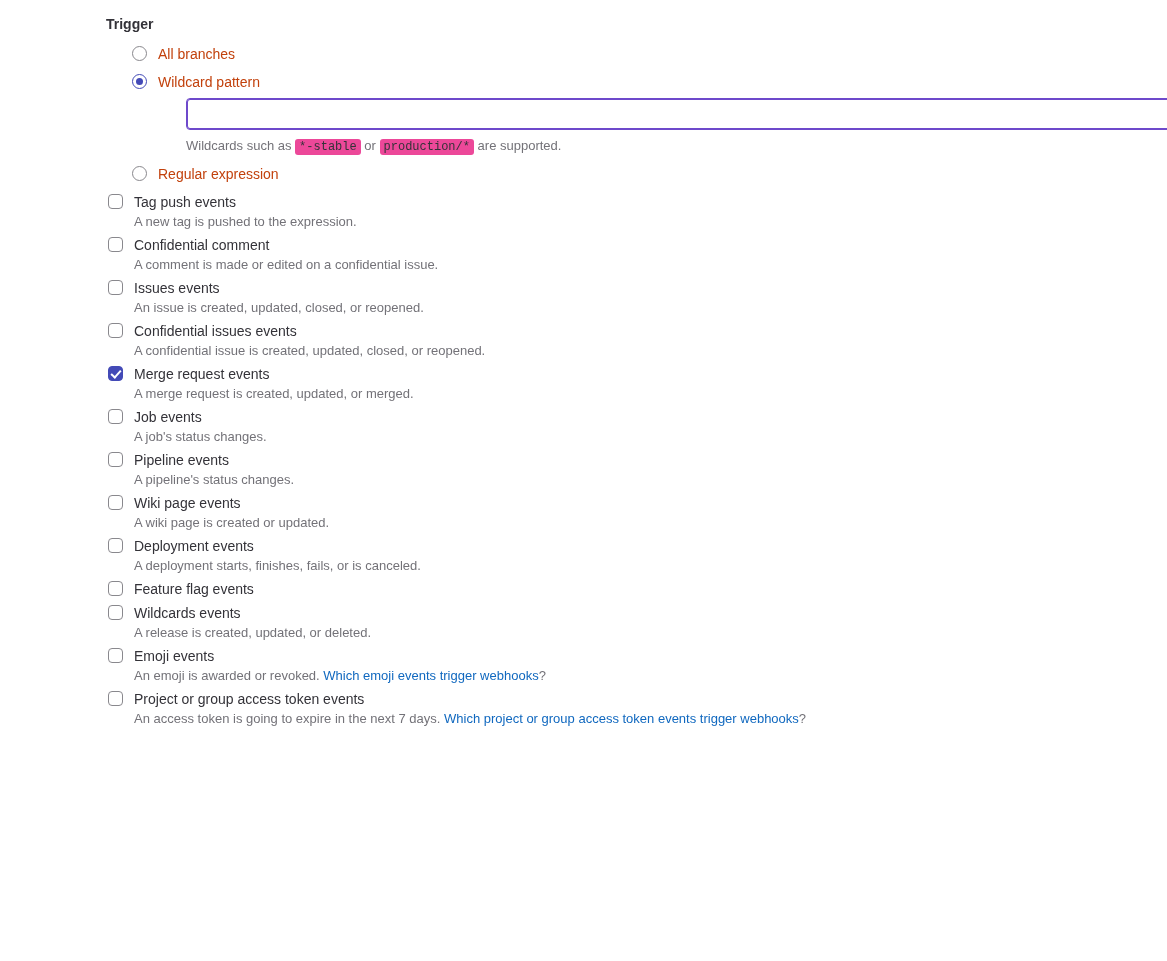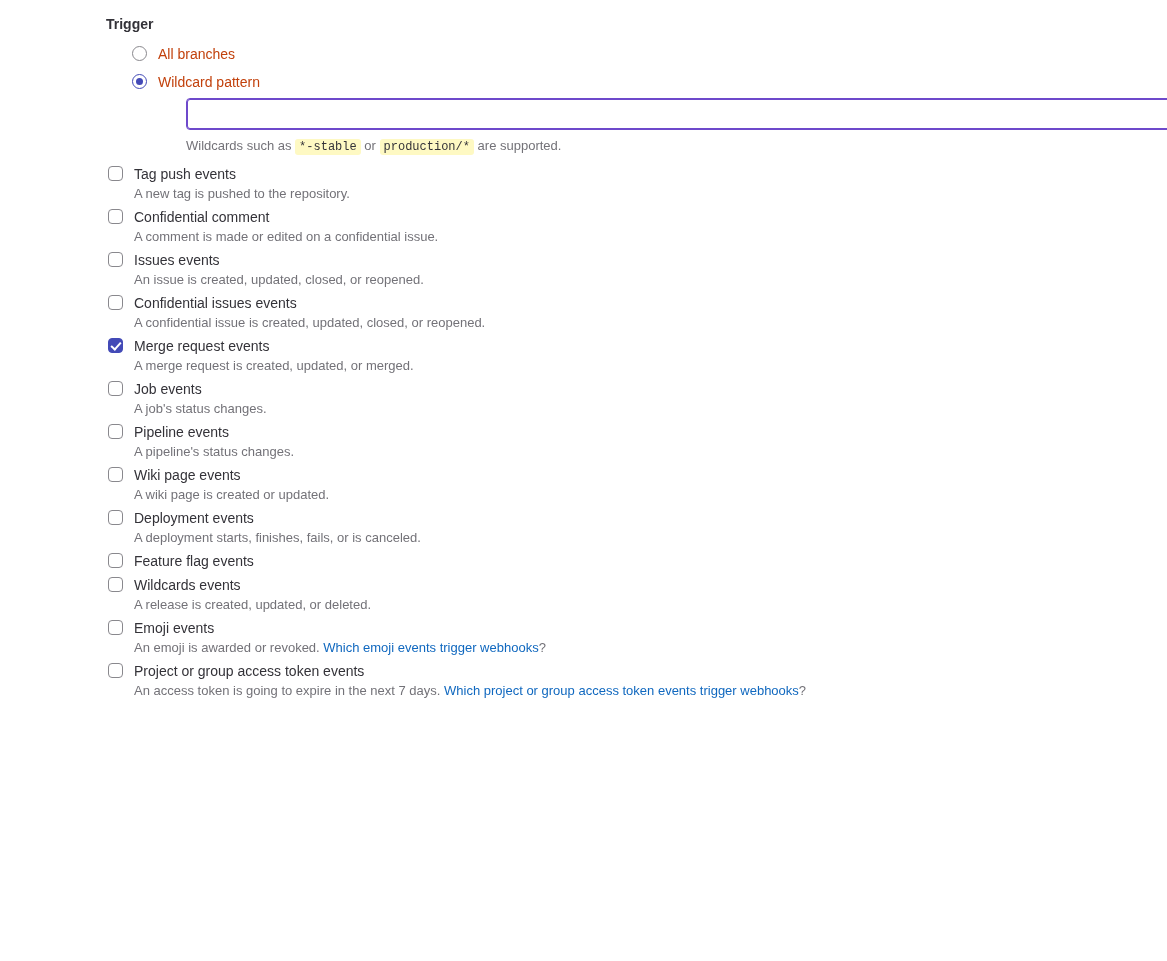--- a/index.html
+++ b/index.html
@@ -149,21 +149,21 @@
   }
   .wildcard-help {
     font-size: 13px;
     line-height: 18px;
     color: #737278;
     margin-top: 7px;
   }
   code.mono {
     font-family: "Liberation Mono", monospace;
     font-size: 12px;
-    background: #fef9c3;
+    background: #ec4899;
     border-radius: 3px;
     padding: 1px 4px;
     color: #333238;
   }
 </style>
 </head>
 <body>
 
 <div class="page">
   <div class="section">
@@ -187,27 +187,31 @@
           <div class="wildcard-help">
             <span>Wildcards such as</span>
             <code class="mono">*-stable</code>
             <span>or</span>
             <code class="mono">production/*</code>
             <span>are supported.</span>
           </div>
         </div>
       </div>
 
+      <div class="radio-row">
+        <span class="rbox"></span>
+        <span class="radio-label">Regular expression</span>
+      </div>
 
     </div>
 
     <div class="check-row">
       <span class="cbox"></span>
       <span class="check-label">Tag push events</span>
-      <span class="help">A new tag is pushed to the repository.</span>
+      <span class="help">A new tag is pushed to the expression.</span>
     </div>
 
 
     <div class="check-row">
       <span class="cbox"></span>
       <span class="check-label">Confidential comment</span>
       <span class="help">A comment is made or edited on a confidential issue.</span>
     </div>
 
     <div class="check-row">

